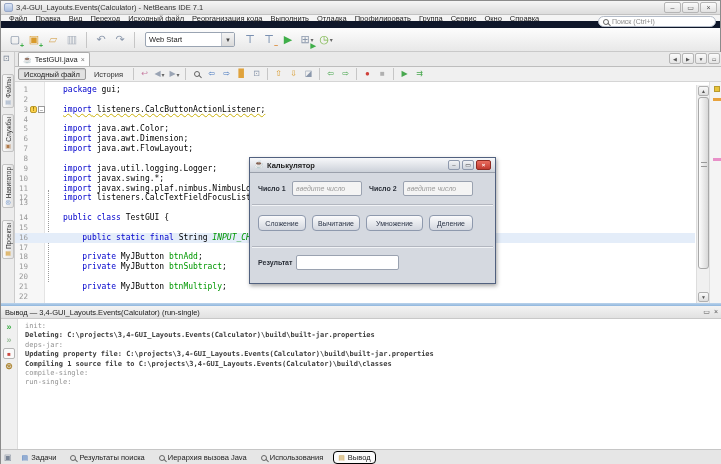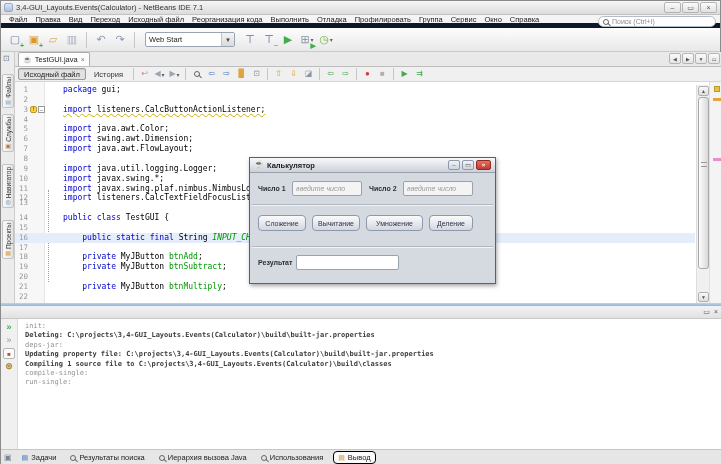--- a/index.html
+++ b/index.html
@@ -14,21 +14,21 @@
   #app-icon { width:9px; height:9px; border:1px solid #98a8c8; border-radius:2px;
     background:linear-gradient(#dce6f5,#aabedf); margin-right:3px; }
   #title-text { color:#333; }
   #win-controls { margin-left:auto; display:flex; gap:1px; }
   .win-btn { width:17px; height:11px; border:1px solid #b5b5b5; border-radius:2px;
     background:linear-gradient(#fbfbfb,#e2e2e2); font-size:7px; color:#555;
     display:flex; align-items:center; justify-content:center; line-height:1; }
 
   
   #menubar { position:absolute; left:0; top:14px; width:100%; height:13px; background:#f4f4f4;
-    border-bottom:5px solid #0f172a; display:flex; align-items:center; padding-left:4px; }
+    border-bottom:7px solid #0f172a; display:flex; align-items:center; padding-left:4px; }
   .menu-item { padding:0 4px; color:#222; white-space:nowrap; }
   #searchbox { position:absolute; right:4px; top:1px; width:118px; height:11px;
     border:1px solid #b4bcc8; border-radius:6px; background:#fff; display:flex; align-items:center; padding:0 4px; gap:3px; }
   #searchbox .ph { color:#8d8d8d; font-size:7px; white-space:nowrap; }
   .mag { width:6px; height:6px; border:1px solid #666; border-radius:50%; position:relative; flex:none; display:inline-block; }
   .mag::after { content:""; position:absolute; width:4px; height:1.4px; background:#666;
     transform:rotate(45deg); right:-3px; bottom:-1.5px; }
 
   
   #toolbar { position:absolute; left:0; top:27px; width:100%; height:24px;
@@ -367,21 +367,21 @@
         </div>
         <div class="crow" style="top: 32.55px;">
           <span class="lnum">4</span>
         </div>
         <div class="crow" style="top: 42.4px;">
           <span class="lnum">5</span>
           <span class="ltext"><span class="tok k">import</span><span class="tok p"> java.awt.Color;</span></span>
         </div>
         <div class="crow" style="top: 52.25px;">
           <span class="lnum">6</span>
-          <span class="ltext"><span class="tok k">import</span><span class="tok p"> swing.awt.Dimension;</span></span>
+          <span class="ltext"><span class="tok k">import</span><span class="tok p"> java.awt.Dimension;</span></span>
         </div>
         <div class="crow" style="top: 62.1px;">
           <span class="lnum">7</span>
           <span class="ltext"><span class="tok k">import</span><span class="tok p"> java.awt.FlowLayout;</span></span>
         </div>
         <div class="crow" style="top: 71.95px;">
           <span class="lnum">8</span>
         </div>
         <div class="crow" style="top: 81.8px;">
           <span class="lnum">9</span>
@@ -449,20 +449,21 @@
     <div id="err-stripe">
       <span id="err-warn-flag"></span>
       <span class="stripe-mark" style="top:16px;background:#e8a33d;"></span>
       <span class="stripe-mark" style="top:76px;background:#e890c8;"></span>
     </div>
   </div>
 
   <div id="splitter"></div>
 
   <div id="out-header">
+    <span>Вывод — 3,4-GUI_Layouts.Events(Calculator) (run-single)</span>
     <span class="ctrls" id="out-ctrls">
         <span>▭</span>
         <span>×</span>
       </span>
   </div>
   <div id="out-body">
     <div id="out-gutter">
         <span class="icn">
           <span class="glyph" style="color: rgb(63, 174, 73);">»</span>
         </span>

